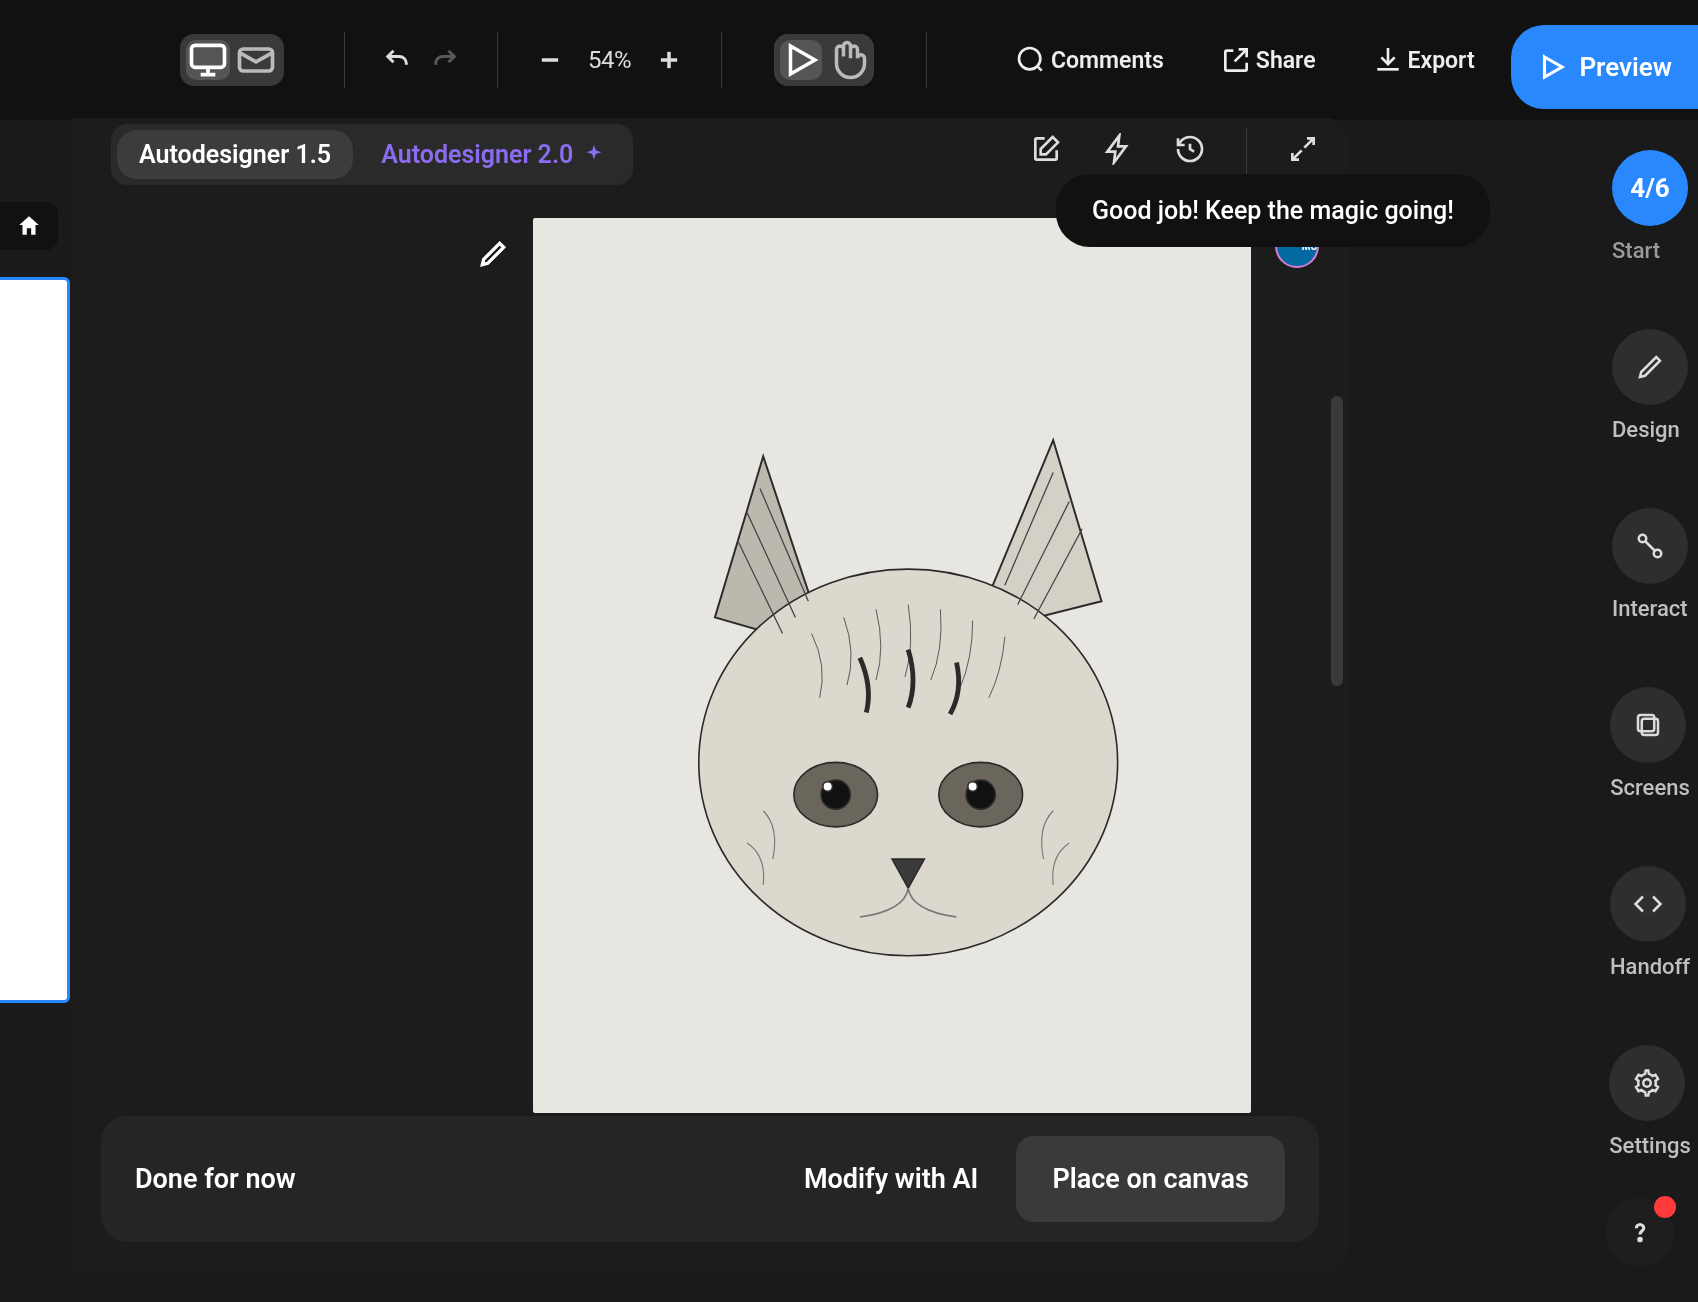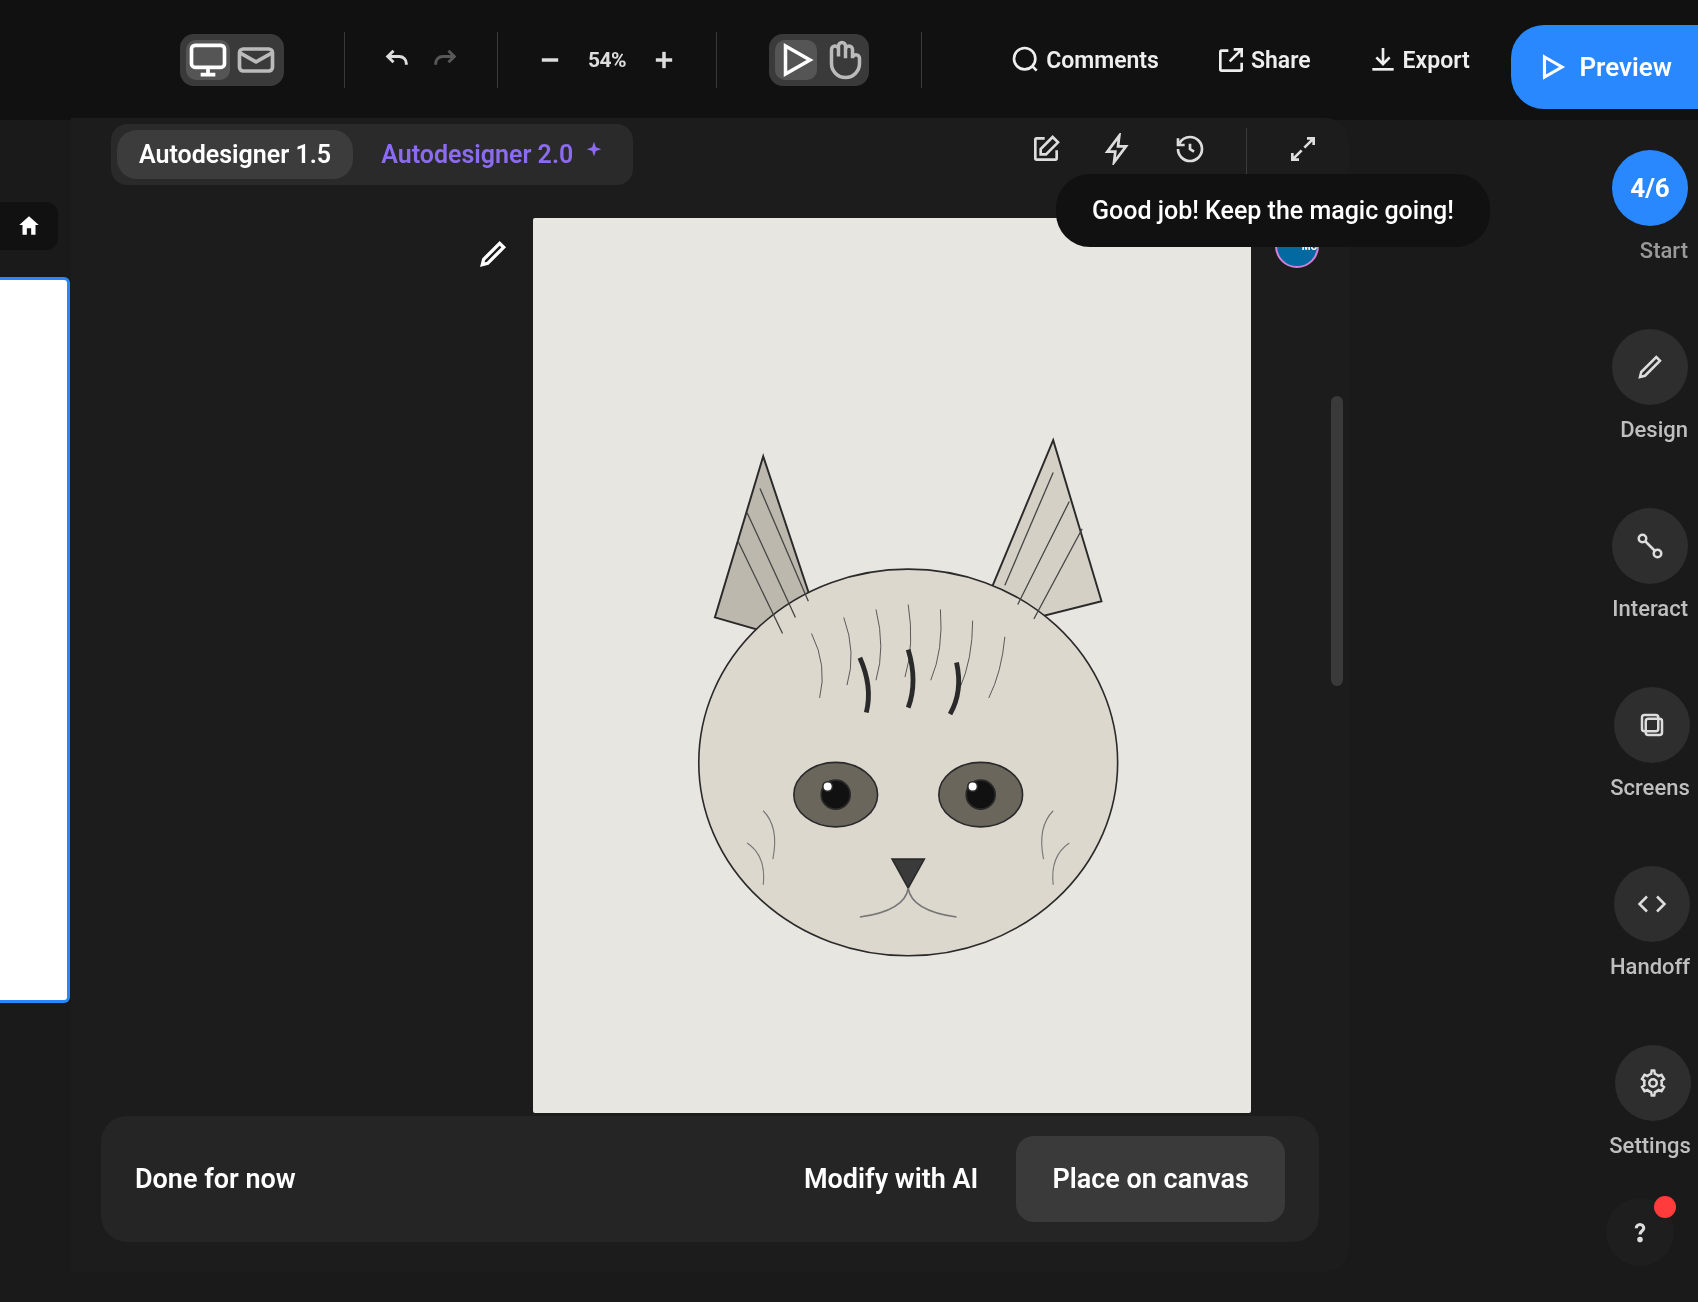--- a/index.html
+++ b/index.html
@@ -49,21 +49,21 @@
     display: flex; align-items: center; justify-content: center;
     cursor: pointer;
     border-radius: 10px;
   }
   .icon-btn svg { width: 28px; height: 28px; }
   .icon-btn.dim svg { opacity: 0.35; }
 
   .zoom-group {
     display: flex; align-items: center; gap: 14px;
   }
-  .zoom-label { font-size: 21px; font-weight: 700; color: #ddd; letter-spacing: -0.5px; }
+  .zoom-label { font-size: 24px; font-weight: 400; color: #ddd; letter-spacing: -0.5px; }
 
   .cursor-toggle {
     display: flex;
     background: #3a3a3a;
     border-radius: 14px;
     padding: 6px;
     gap: 4px;
     margin: 0 24px;
   }
   .cursor-toggle .seg {
@@ -149,21 +149,21 @@
     border-radius: 16px;
     padding: 6px;
     gap: 6px;
   }
   .ad-tab {
     padding: 10px 22px;
     border-radius: 20px;
     font-size: 25px;
     font-weight: 600;
     cursor: pointer;
-    display: flex; gap: 10px;
+    display: flex; align-items: center; gap: 10px;
   }
   .ad-tab.v1 { background: #3c3c3c; color: #fff; }
   .ad-tab.v2 { color: #8b6cf0; }
   .sparkle {
     width: 22px; height: 22px;
   }
 
   .panel-tools {
     position: absolute;
     top: 10px; right: 30px;
@@ -260,21 +260,21 @@
   .dock {
     position: absolute;
     right: 0; top: 150px;
     width: 96px;
     display: flex;
     flex-direction: column;
     align-items: center;
     gap: 66px;
   }
   .dock-item {
-    display: flex; flex-direction: column; align-items: flex-end;
+    display: flex; flex-direction: column; align-items: flex-start;
     gap: 12px;
     cursor: pointer;
   }
   .dock-circle {
     width: 76px; height: 76px;
     border-radius: 50%;
     background: #2e2e2e;
     display: flex; align-items: center; justify-content: center;
   }
   .dock-circle.primary {

